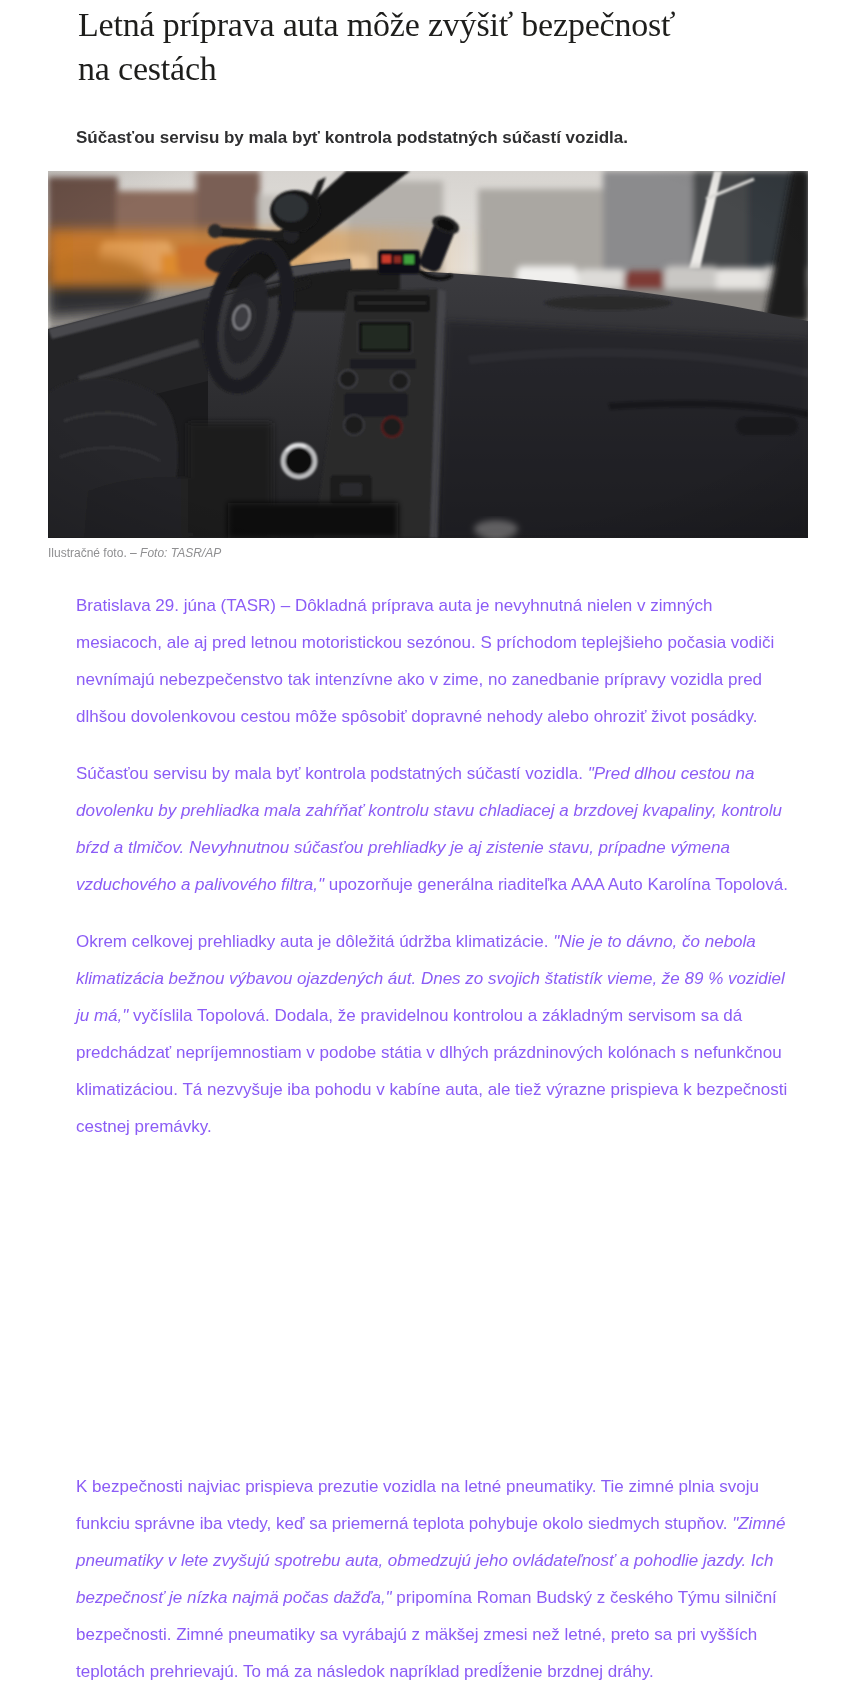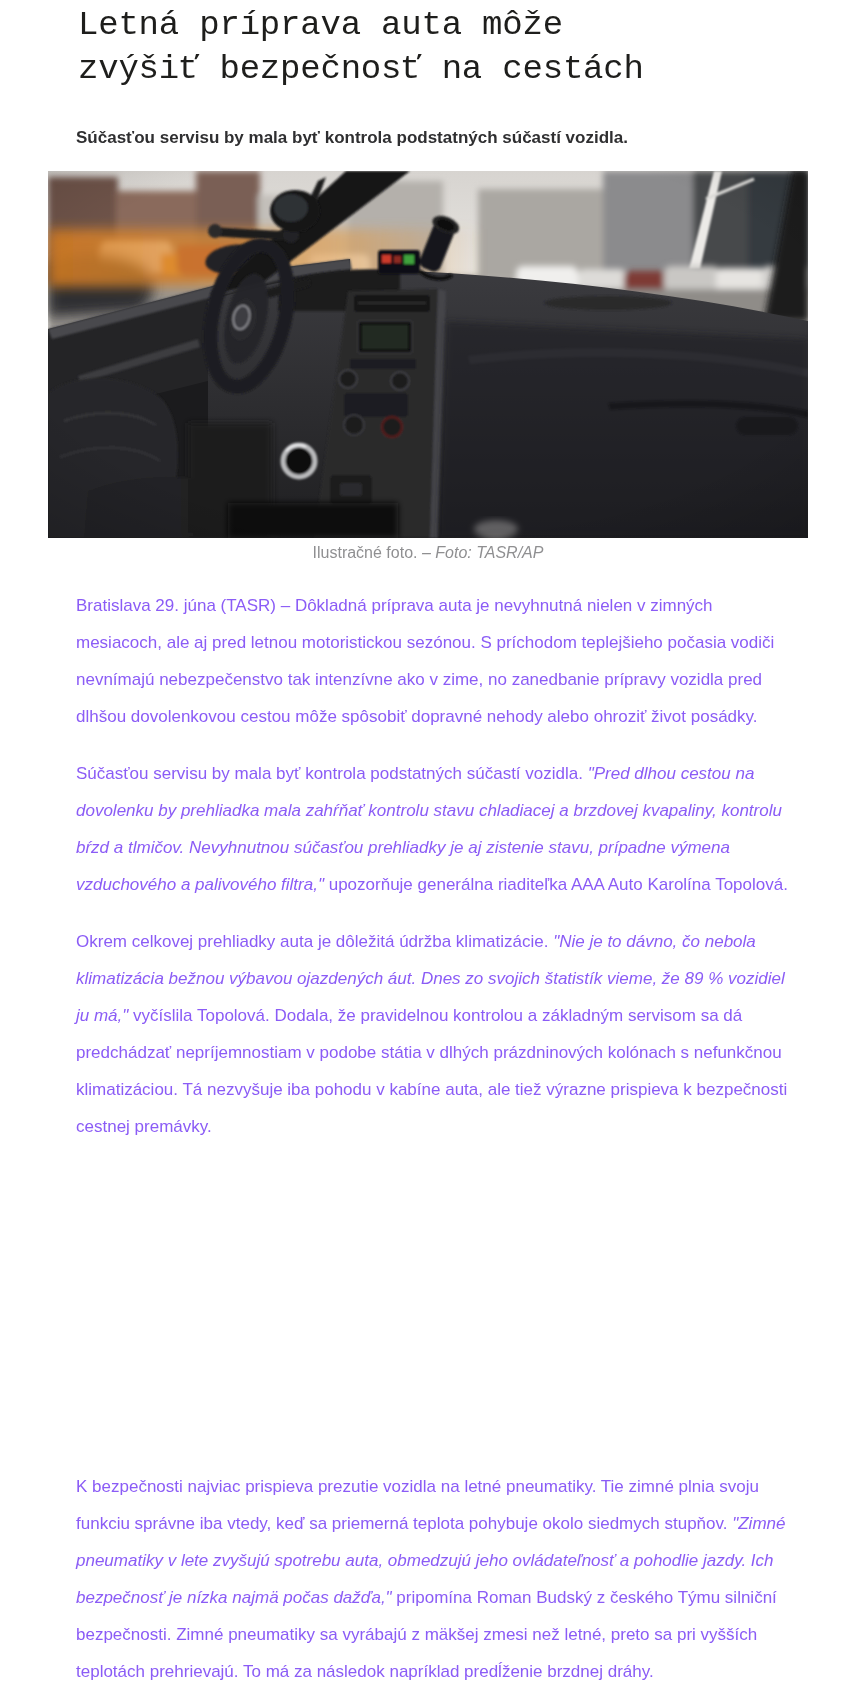--- a/index.html
+++ b/index.html
@@ -4,21 +4,21 @@
 <style>
   html, body { margin: 0; padding: 0; background: #ffffff; }
   body {
     width: 860px;
     font-family: "Liberation Sans", sans-serif;
     -webkit-font-smoothing: antialiased;
   }
   .page { width: 760px; margin: 0 0 0 48px; }
 
   h1.headline {
-    font-family: Liberation Mono, monospace;
+    font-family: Liberation Serif, serif;
     font-weight: 400;
     font-size: 34px;
     line-height: 44px;
     color: #1e1e1c;
     letter-spacing: -0.2px;
     margin: 0 0 0 30px;
     padding-top: 3px;
     max-width: 600px;
   }
 
@@ -32,24 +32,24 @@
 
   figure.photo-figure { margin: 22px 0 0 0; }
   .photo-frame {
     width: 760px; height: 367px;
     overflow: hidden;
     background: #d8d5d1;
     line-height: 0;
   }
   figcaption {
     margin-top: 7px;
-    font-size: 16px;
+    font-size: 12px;
     line-height: 16px;
     color: #8f8f91;
-    text-align: center;
+    text-align: left;
   }
   figcaption .seg-italic { font-style: italic; }
 
   .article-body { margin: 26px 6px 0 28px; }
   .article-body p {
     font-size: 17px;
     line-height: 37px;
     color: #8b5cf6;
     margin: 0 0 20px 0;
   }

